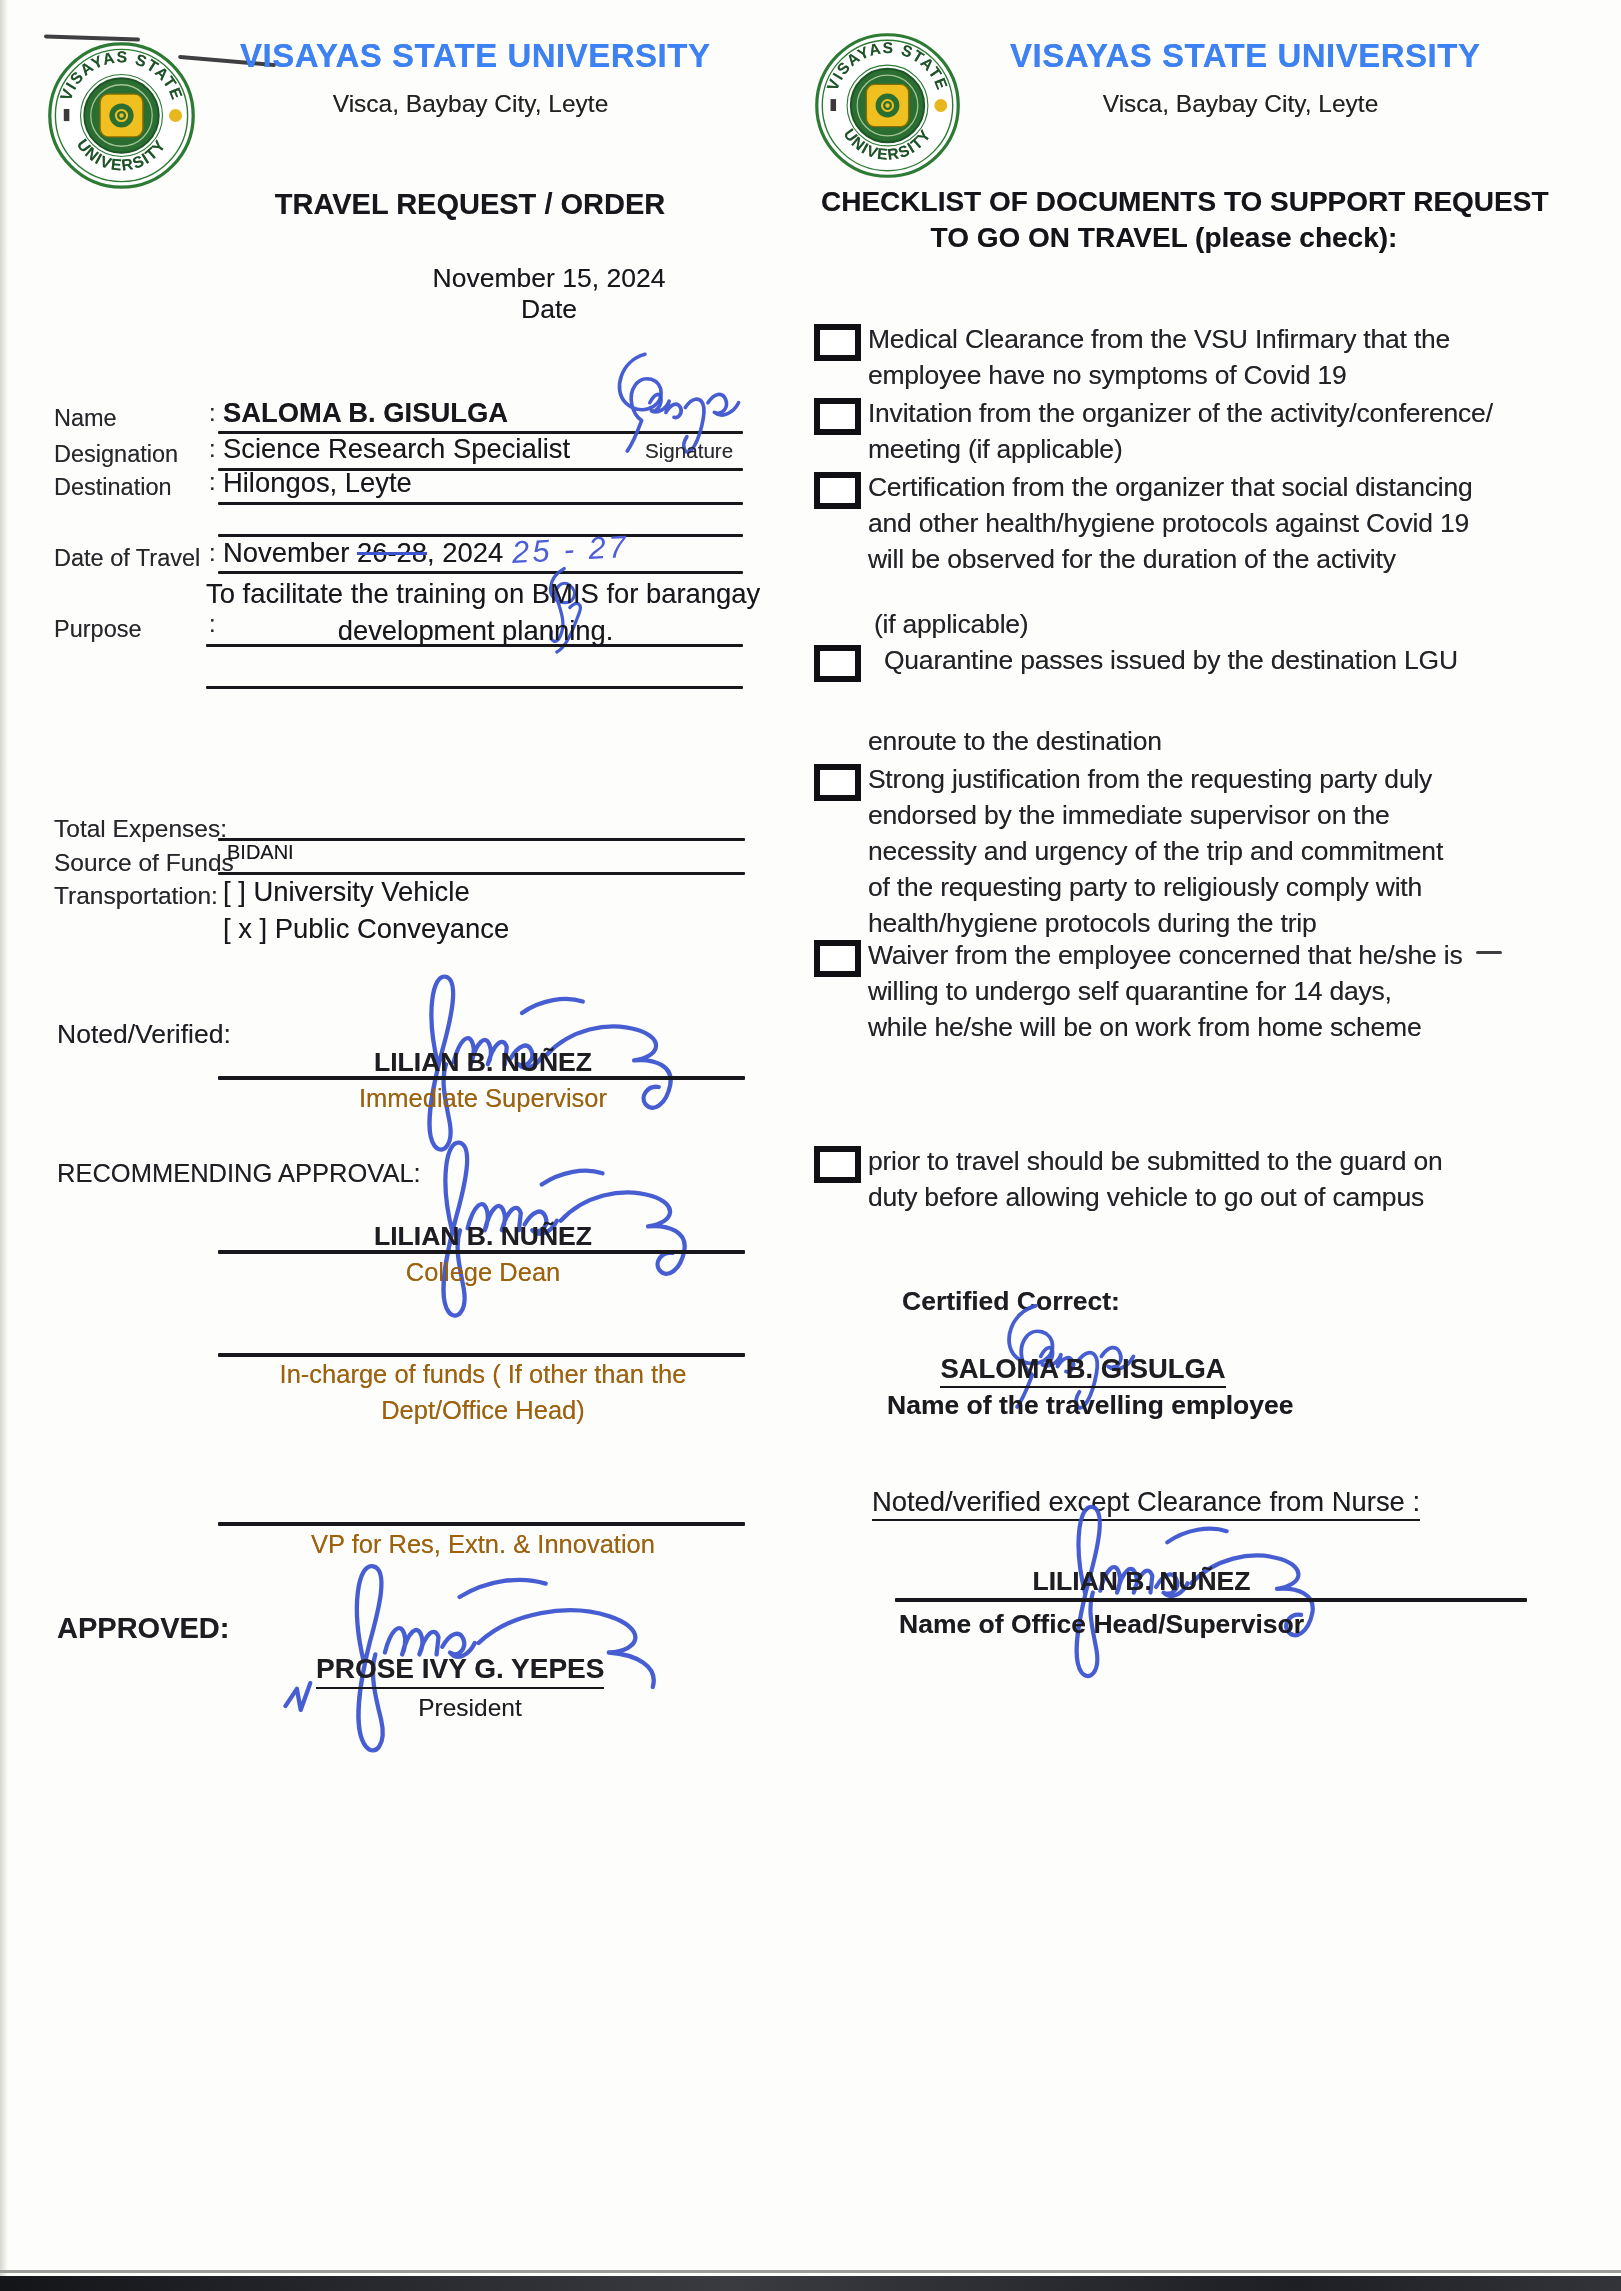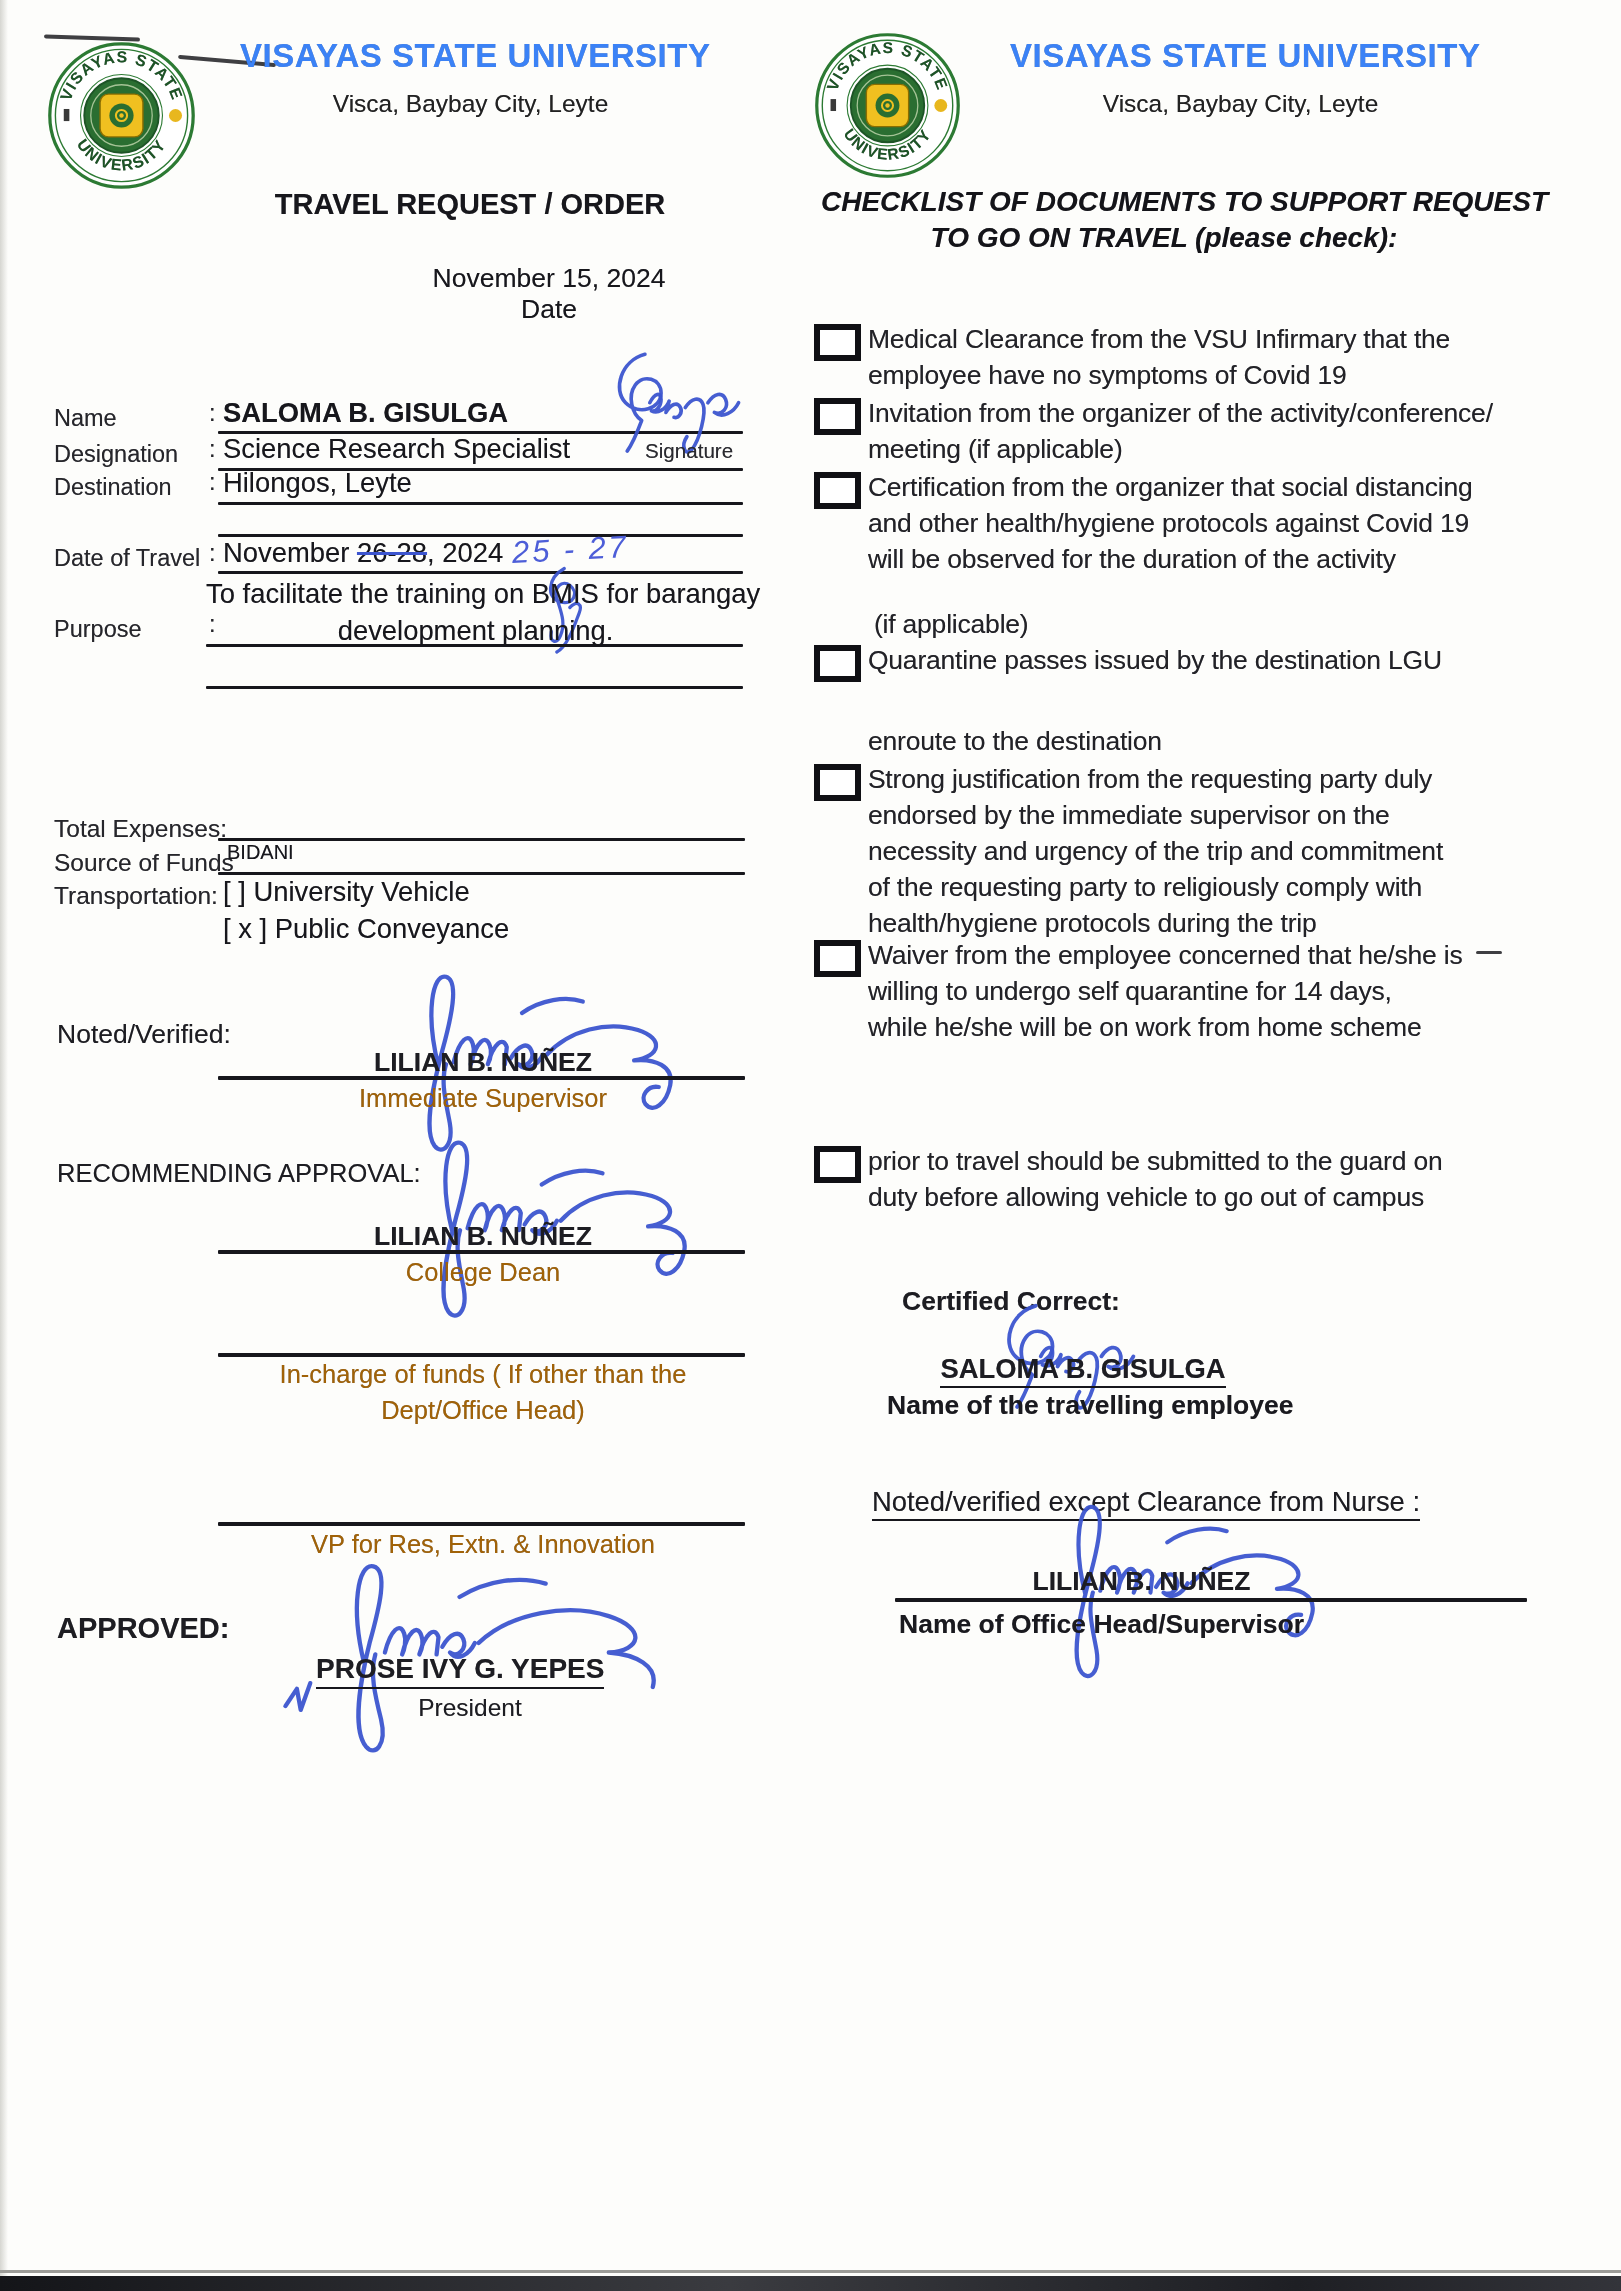--- a/index.html
+++ b/index.html
@@ -15,21 +15,21 @@
   .rule{position:absolute;height:2.9px;background:#17171c;border-radius:1px;}
   .lbl{font-size:23.5px;color:#26262b;}
   .lbl2{font-size:24.5px;color:#26262b;}
   .val{font-size:27.4px;color:#17171c;}
   .b{font-weight:bold;}
   .pen-struck{text-decoration:line-through;text-decoration-color:#3c55cf;text-decoration-thickness:2.9px;}
   .hand{font-size:31px;color:#4d5ed8;font-style:italic;letter-spacing:2.9px;transform:rotate(-3deg);transform-origin:left center;text-shadow:none;}
   .uni-name{font-size:33px;font-weight:bold;letter-spacing:0.5px;color:#3b82f6;}
   .uni-addr{font-size:24.5px;color:#222;}
   .hd-title{font-size:29px;font-weight:bold;color:#17171c;margin-left:42px;}
-  .cl-title{font-size:28px;font-weight:bold;color:#141419;font-style:italic;}
+  .cl-title{font-size:28px;font-weight:bold;color:#141419;}
   .cl-row{position:absolute;left:814px;display:flex;align-items:flex-start;}
   .cl-row.nobox{left:868px;}
   .cbx{display:block;width:35px;height:25.5px;border:6.9px solid #101014;background:#fff;margin-right:6.9px;margin-top:2.9px;flex:0 0 auto;}
   .cl-text{font-size:26.5px;line-height:36px;color:#222227;letter-spacing:-0.2px;}
   .sig{position:absolute;pointer-events:none;}
   .sig path{fill:none;stroke:#3c55cf;stroke-width:4.5;stroke-linecap:round;stroke-linejoin:round;opacity:.95;}
   .artifact{position:absolute;background:#3f3f42;border-radius:2px;}
   .uline{border-bottom:2.9px solid #17171c;padding-bottom:2px;}
   .cap{font-size:25.5px;color:#a16207;}
   .capb{font-size:26.5px;font-weight:bold;color:#1a1a1f;}
@@ -230,21 +230,21 @@
       <div>will be observed for the duration of the activity</div>
     </div>
   </div>
 
   <div class="cl-row nobox" style="top:606px;">
     <div class="cl-text">
       <div style="padding-left:5.9px;">(if applicable)</div>
     </div>
   </div>
 
-  <div class="cl-row" style="top:642px;">
+  <div class="cl-row" style="top:642px;gap:16px;">
     <span class="cbx"></span>
     <div class="cl-text">
       <div>Quarantine passes issued by the destination LGU</div>
     </div>
   </div>
 
   <div class="cl-row nobox" style="top:723px;">
     <div class="cl-text">
       <div>enroute to the destination</div>
     </div>

